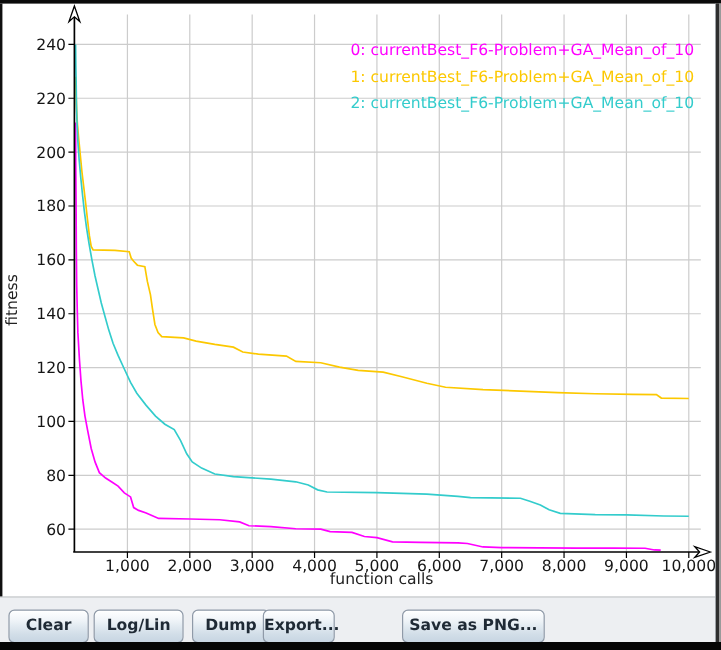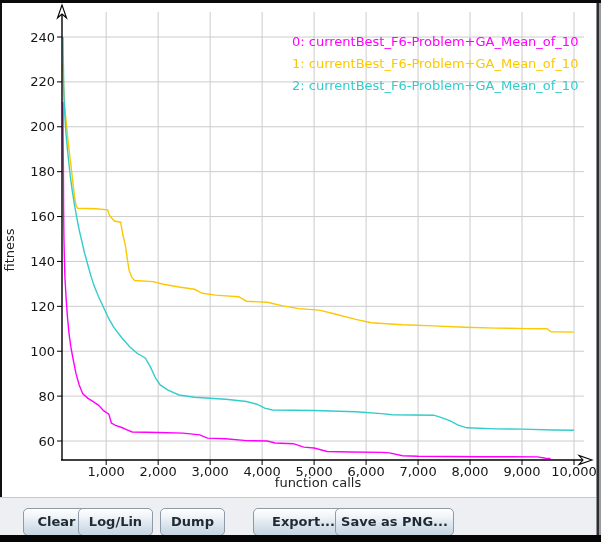--- a/index.html
+++ b/index.html
@@ -19,24 +19,24 @@
     background:#edeff2;border-top:1px solid #c6c8cb;
   }
   .btn{
     position:absolute;top:508px;height:28px;box-sizing:border-box;
     border:1px solid #8f9aa8;border-radius:5px;
     background:linear-gradient(180deg,#feffff 0%,#f1f5f9 28%,#e0e9f0 52%,#d2dee8 75%,#c7d5e2 100%);
     box-shadow:inset 0 1px 0 #ffffff;
     font-family:"DejaVu Sans",sans-serif;font-size:13px;font-weight:bold;color:#1f2a35;
     text-align:center;line-height:26px;padding:0;cursor:default;
   }
-  #btn-clear{left:7px;width:67px;margin-left:16px;}
+  #btn-clear{left:7px;width:67px;}
   #btn-loglin{left:78px;width:75px;}
   #btn-dump{left:160px;width:65px;}
-  #btn-export{left:253px;width:101px;}
+  #btn-export{left:219px;width:60px;}
   #btn-save{left:335px;width:119px;}
   text{font-family:"DejaVu Sans",sans-serif;}
   .ticklabel{font-size:13px;fill:#161616;}
   .axistitle{font-size:13px;fill:#222222;}
   .legendtext{font-size:13px;}
 </style>
 </head>
 <body>
 
 <div id="window">

